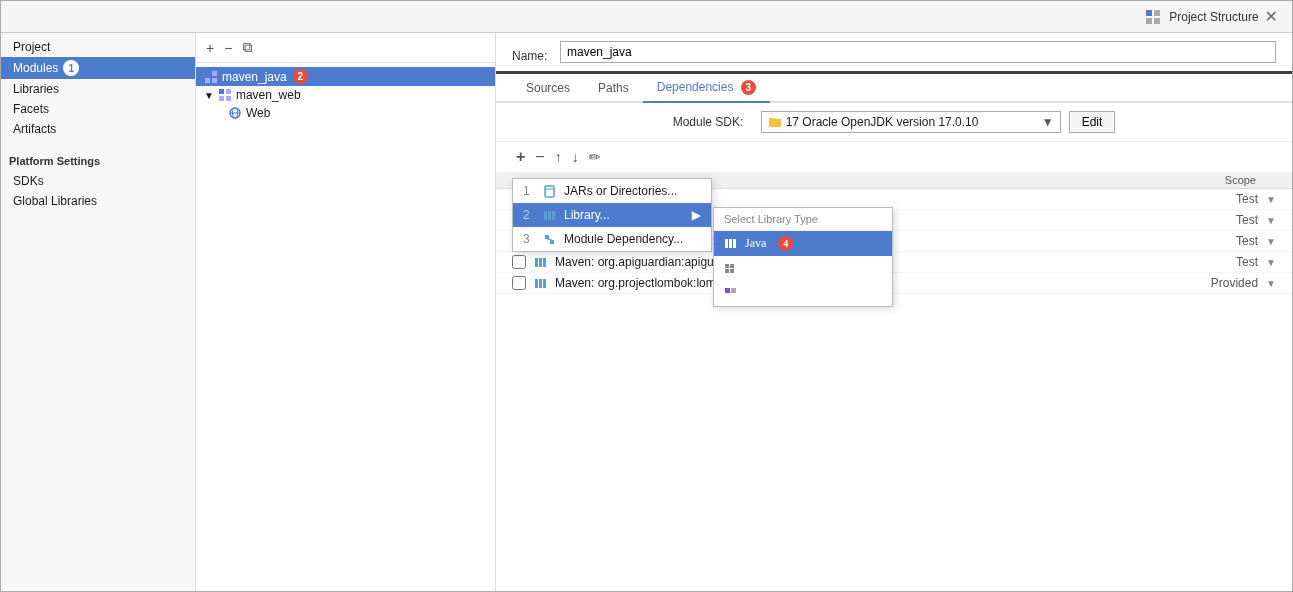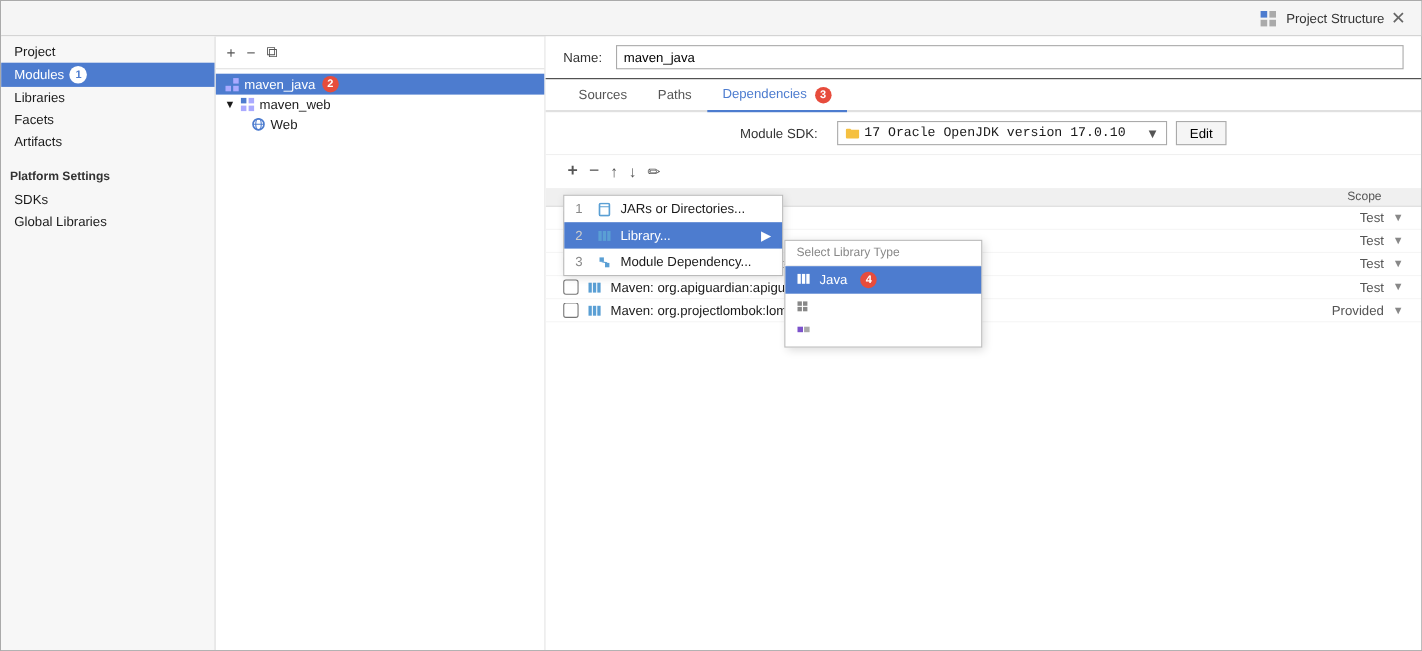--- a/index.html
+++ b/index.html
@@ -25,32 +25,32 @@
     .tree-panel { width: 300px; border-right: 1px solid #ddd; display: flex; flex-direction: column; }
     .tree-toolbar { display: flex; align-items: center; padding: 4px 6px; border-bottom: 1px solid #e0e0e0; gap: 2px; }
     .tree-btn { background: none; border: none; cursor: pointer; color: #555; font-size: 14px; padding: 2px 4px; }
     .tree-content { flex: 1; padding: 4px 0; overflow-y: auto; }
     .tree-item { display: flex; align-items: center; padding: 2px 8px; cursor: pointer; font-size: 12px; gap: 4px; }
     .tree-item.selected { background: #4d7ccf; color: #fff; }
     .tree-badge { background: #e74c3c; color: #fff; border-radius: 50%; width: 15px; height: 15px; font-size: 10px; display: inline-flex; align-items: center; justify-content: center; font-weight: bold; margin-left: 2px; }
 
     
     .main-panel { flex: 1; display: flex; flex-direction: column; background: #fff; }
-    .name-row { display: flex; align-items: center; padding: 8px 16px; border-bottom: 1px solid #404040; gap: 8px; }
+    .name-row { display: flex; align-items: flex-end; padding: 8px 16px; border-bottom: 3px solid #404040; gap: 8px; }
     .name-label { font-size: 12px; color: #333; min-width: 40px; }
     .name-input { flex: 1; border: 1px solid #aaa; padding: 3px 6px; font-size: 12px; background: #fff; }
     .tabs-bar { display: flex; align-items: center; border-bottom: 2px solid #e0e0e0; padding: 0 16px; gap: 0; }
     .tab { padding: 6px 14px; cursor: pointer; font-size: 12px; color: #555; border-bottom: 2px solid transparent; margin-bottom: -2px; }
     .tab.active { color: #4d7ccf; border-bottom: 2px solid #4d7ccf; font-weight: 500; }
     .tab-badge { background: #e74c3c; color: #fff; border-radius: 50%; width: 15px; height: 15px; font-size: 10px; display: inline-flex; align-items: center; justify-content: center; font-weight: bold; margin-left: 4px; }
 
     .sdk-row { display: flex; align-items: center; padding: 8px 16px; gap: 8px; border-bottom: 1px solid #f0f0f0; justify-content: center; }
     .sdk-label { font-size: 12px; color: #333; min-width: 80px; }
     .sdk-select { display: flex; align-items: center; border: 1px solid #aaa; padding: 3px 6px; font-size: 12px; background: #fff; min-width: 300px; cursor: pointer; gap: 4px; }
-    .sdk-select-text { flex: 1; font-family: Liberation Mono, monospace; }
+    .sdk-select-text { flex: 1; }
     .sdk-arrow { color: #555; }
     .edit-btn { border: 1px solid #aaa; background: #f5f5f5; padding: 3px 12px; font-size: 12px; cursor: pointer; }
 
     .deps-toolbar { display: flex; align-items: center; padding: 4px 16px; gap: 2px; }
     .deps-btn { background: none; border: none; cursor: pointer; color: #555; font-size: 14px; padding: 2px 4px; }
 
     
     .deps-table { flex: 1; overflow-y: auto; }
     .deps-header { display: flex; align-items: center; padding: 2px 16px; background: #f0f0f0; border-bottom: 1px solid #ddd; font-size: 11px; color: #555; }
     .deps-row { display: flex; align-items: center; padding: 3px 16px; border-bottom: 1px solid #f5f5f5; gap: 8px; position: relative; }
@@ -63,23 +63,23 @@
 
     
     .dropdown-add { position: absolute; background: #fff; border: 1px solid #bbb; box-shadow: 2px 2px 8px rgba(0,0,0,0.15); z-index: 100; min-width: 200px; left: 16px; top: 36px; }
     .dropdown-item { display: flex; align-items: center; padding: 5px 10px; cursor: pointer; font-size: 12px; gap: 8px; }
     .dropdown-item.active-item { background: #4d7ccf; color: #fff; }
     .dropdown-num { color: #888; min-width: 12px; }
     .dropdown-item.active-item .dropdown-num { color: #ccc; }
     .dropdown-arrow { margin-left: auto; }
 
     
-    .submenu { position: absolute; left: 200px; top: 16px; background: #fff; border: 1px solid #bbb; box-shadow: 2px 2px 8px rgba(0,0,0,0.15); min-width: 180px; z-index: 101; }
+    .submenu { position: absolute; left: 200px; top: 4px; background: #fff; border: 1px solid #bbb; box-shadow: 2px 2px 8px rgba(0,0,0,0.15); min-width: 180px; z-index: 101; }
     .submenu-header { padding: 5px 10px; font-size: 11px; color: #888; border-bottom: 1px solid #eee; }
-    .submenu-item { display: flex; align-items: flex-start; padding: 5px 10px; cursor: pointer; font-size: 12px; gap: 8px; }
+    .submenu-item { display: flex; align-items: center; padding: 5px 10px; cursor: pointer; font-size: 12px; gap: 8px; font-family: Liberation Serif, serif; }
     .submenu-item.highlighted { background: #4d7ccf; color: #fff; }
     .submenu-badge { background: #e74c3c; color: #fff; border-radius: 50%; width: 15px; height: 15px; font-size: 10px; display: inline-flex; align-items: center; justify-content: center; font-weight: bold; margin-left: 4px; }
   </style>
 </head>
 <body>
 
 <div class="window">
 
   <div class="title-bar">
     <div class="title-bar-left">

